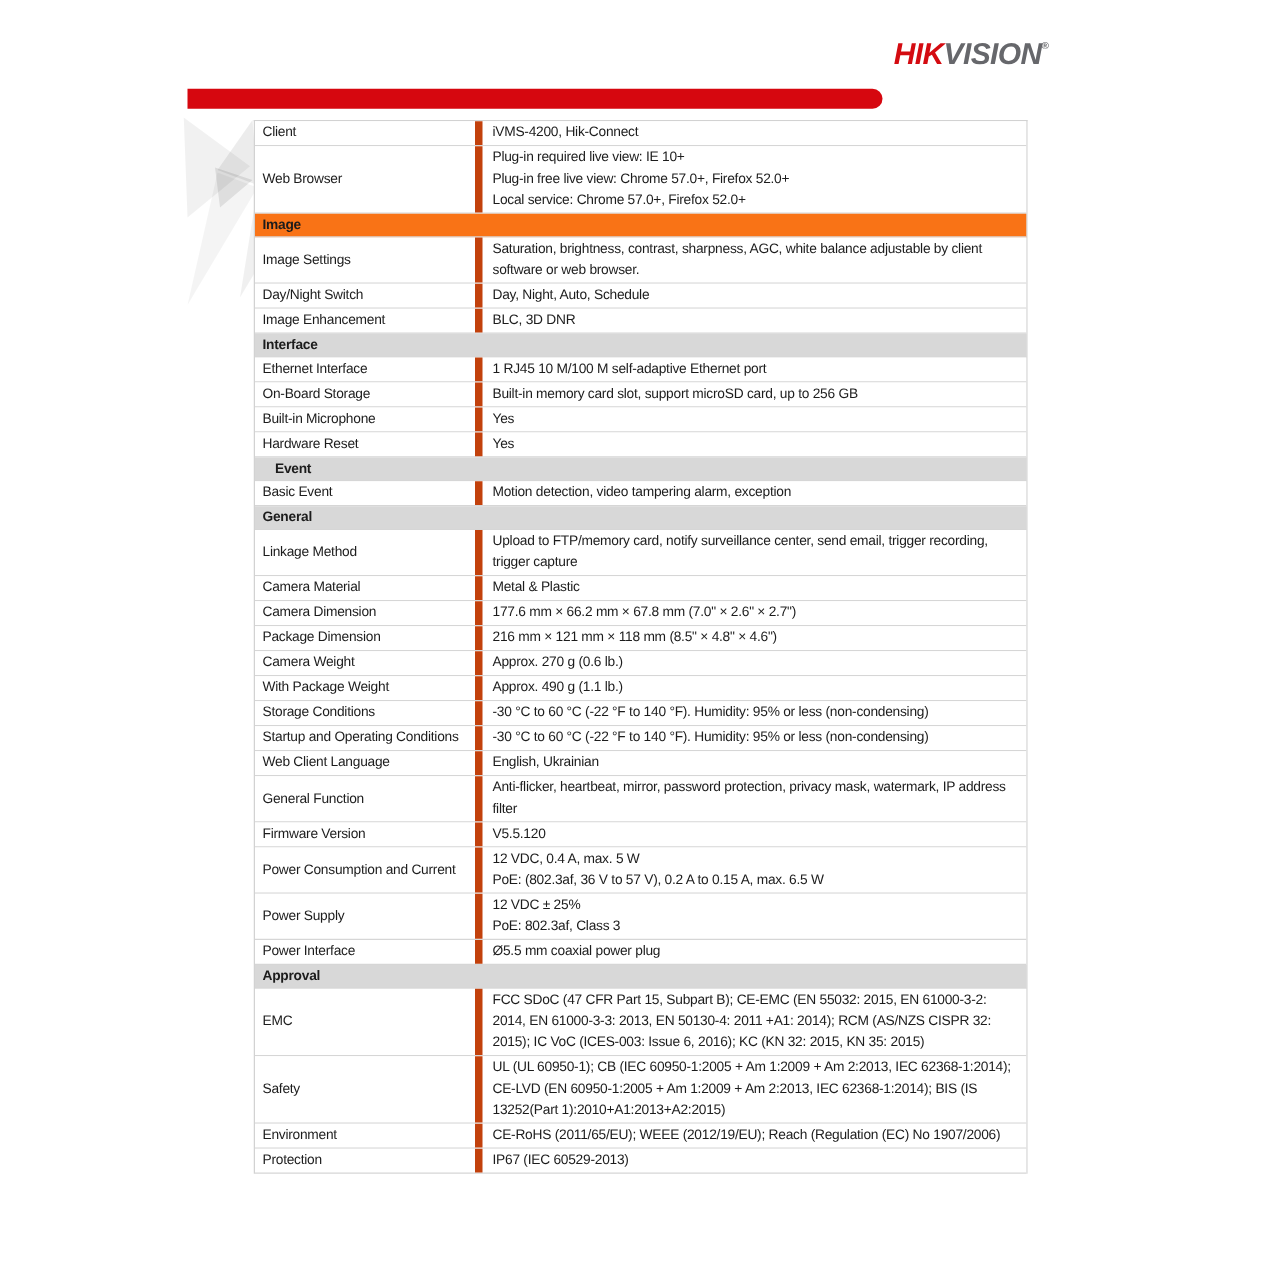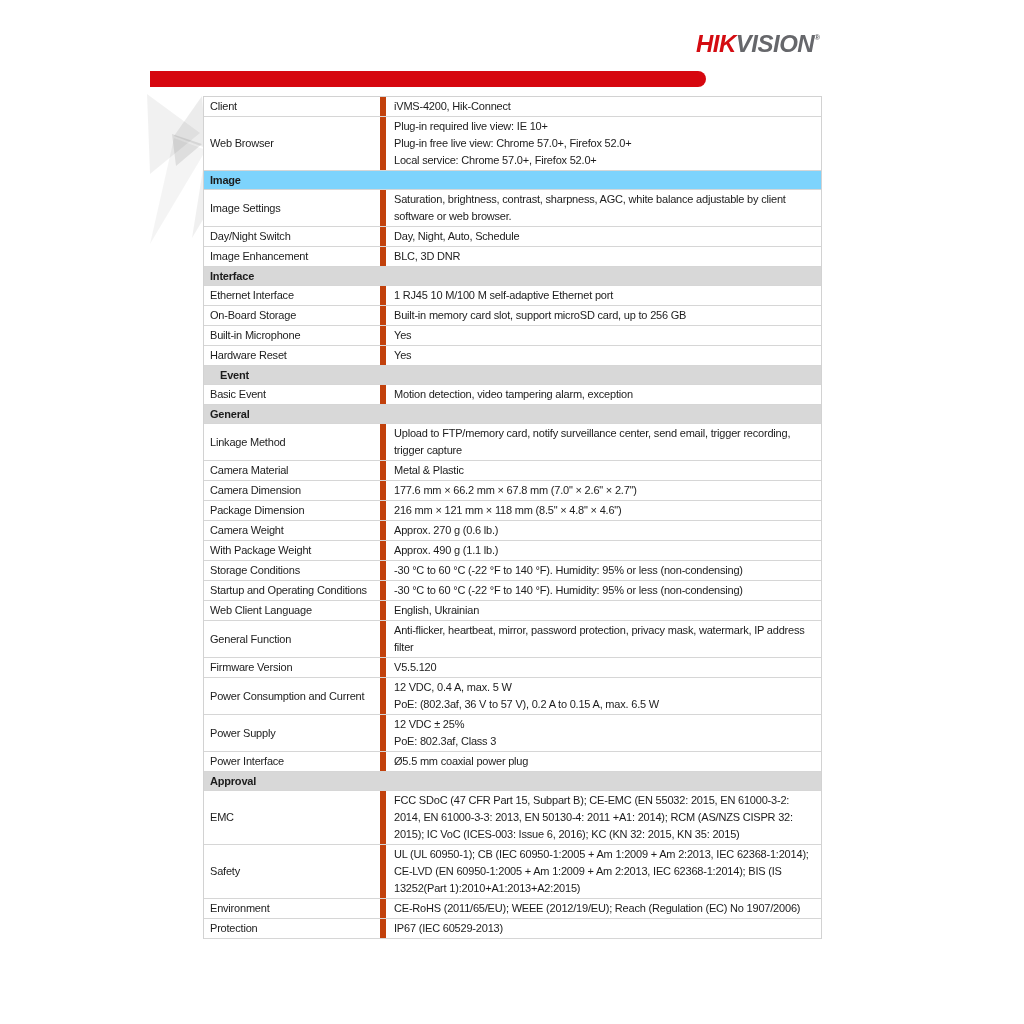--- a/index.html
+++ b/index.html
@@ -20,21 +20,21 @@
   .logo {
     position: absolute;
     left: 696px;
     top: 30px;
     font-style: italic;
     font-weight: bold;
     font-size: 24px;
     letter-spacing: -0.5px;
     white-space: nowrap;
   }
-  .logo .hik { color: #d40b11; }
+  .logo .hik { color: #d40b11; margin-left: 19px; }
   .logo .vision { color: #66676b; }
   .logo .reg {
     font-size: 8px;
     color: #66676b;
     vertical-align: 12px;
     font-style: normal;
   }
   
   .accent-bar {
     position: absolute;
@@ -131,21 +131,21 @@
           <div>Web Browser</div>
         </div>
         <div class="cell value-cell">
           <div>
             <div class="vline">Plug-in required live view: IE 10+</div>
             <div class="vline">Plug-in free live view: Chrome 57.0+, Firefox 52.0+</div>
             <div class="vline">Local service: Chrome 57.0+, Firefox 52.0+</div>
           </div>
         </div>
       </div>
-      <div class="row section-row" style="background: #7dd3fc;">
+      <div class="row section-row" style="background: #f97316;">
         <span>Image</span>
       </div>
       <div class="row spec-row">
         <div class="cell label-cell">
           <div>Image Settings</div>
         </div>
         <div class="cell value-cell">
           <div>
             <div class="vline">Saturation, brightness, contrast, sharpness, AGC, white balance adjustable by client software or web browser.</div>
           </div>

